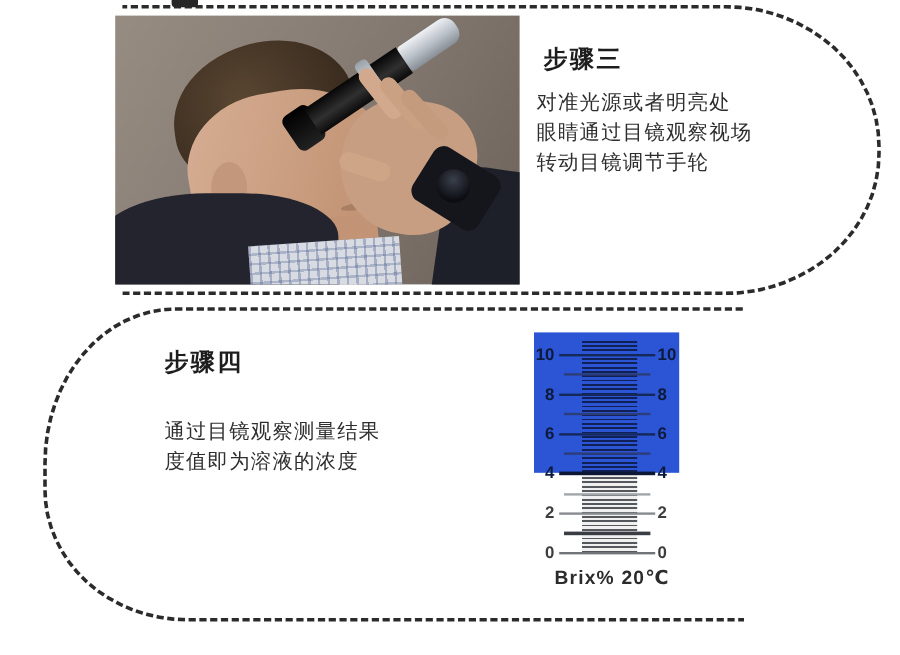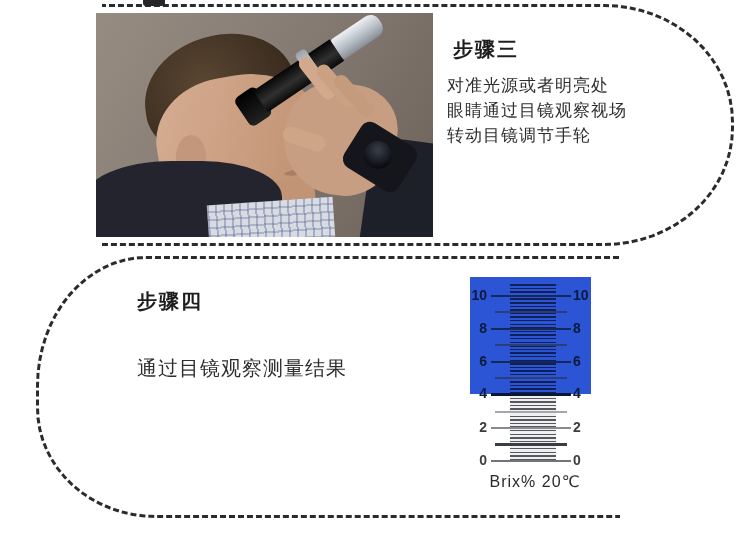--- a/index.html
+++ b/index.html
@@ -18,21 +18,21 @@
   #clip2{left:0;top:248px;width:620px;height:290px;}
   #bubble2{position:absolute;left:36px;top:8px;width:720px;height:256px;
     border:3px dashed #2b2b2b;border-radius:110px 0 0 120px / 130px 0 0 110px;}
 
   
   .step-title{font-size:20px;font-weight:bold;color:#1d1d1d;letter-spacing:2px;}
   .step-body{font-size:17px;line-height:25px;color:#2e2e2e;letter-spacing:1px;}
   #step3-title{left:453px;top:36px;}
   #step3-body{left:447px;top:73px;}
   #step4-title{left:137px;top:288px;}
-  #step4-body{left:137px;top:357px;font-size:20px;line-height:25px;font-family:Liberation Mono, monospace;}
+  #step4-body{left:137px;top:347px;font-size:17px;line-height:25px;}
   #step4-body .note{margin-top:6px;letter-spacing:0;}
 
   
   #photo{left:96px;top:13px;width:337px;height:224px;overflow:hidden;
     background:linear-gradient(120deg,#978c82 0%,#877c73 45%,#6c6259 100%);}
   #photo .abs{position:absolute;}
   #hair{left:48px;top:22px;width:152px;height:118px;border-radius:55% 45% 50% 40%;
     background:radial-gradient(circle at 40% 40%,#5a4632,#3a2c1f 75%);transform:rotate(-8deg);}
   #face{left:62px;top:62px;width:172px;height:146px;border-radius:46% 54% 58% 42%;
     background:linear-gradient(115deg,#d4ab90 10%,#c29374 80%);transform:rotate(-10deg);}
@@ -65,21 +65,21 @@
   #finger1{left:196px;top:58px;width:50px;height:14px;border-radius:8px;background:#d2a98c;transform:rotate(52deg);}
   #finger2{left:214px;top:66px;width:52px;height:14px;border-radius:8px;background:#cba184;transform:rotate(50deg);}
   #finger3{left:232px;top:76px;width:52px;height:14px;border-radius:8px;background:#c59b7e;transform:rotate(48deg);}
   #thumb{left:186px;top:118px;width:44px;height:16px;border-radius:8px;background:#cfa588;transform:rotate(18deg);}
   #watch{left:252px;top:118px;width:64px;height:52px;border-radius:10px;
     background:#15151c;transform:rotate(32deg);}
   #watch-face{left:268px;top:128px;width:28px;height:28px;border-radius:50%;
     background:radial-gradient(circle at 40% 35%,#3a3f4a,#0c0c12 70%);transform:rotate(32deg);}
 
   
-  #scale{left:455px;top:268px;width:160px;height:240px;}
+  #scale{left:430px;top:268px;width:160px;height:240px;}
   #scale .abs{position:absolute;}
   #scale-blue{left:15px;top:9px;width:121px;height:117px;background:#2b55d4;}
   #hatch-top{left:55px;top:16px;width:46px;height:110px;
     background:repeating-linear-gradient(180deg,rgba(8,18,52,.78) 0 1.5px,rgba(0,0,0,0) 1.5px 3.6px);}
   #hatch-bottom{left:55px;top:126px;width:46px;height:67px;
     background:repeating-linear-gradient(180deg,#55585c 0 1.5px,#f0f0f0 1.5px 3.6px);}
   .tick{position:absolute;height:2px;}
   .tick.major{left:36px;width:80px;}
   .tick.minor{left:40px;width:72px;}
   .t10{top:27px;background:#15285a;}
@@ -93,21 +93,21 @@
   .t2{top:159px;background:#888c90;}
   .t1{top:175px;height:3px;background:#3a3e44;}
   .t0{top:192px;background:#71757a;}
   .tick-label{position:absolute;width:24px;font-size:14px;font-weight:bold;line-height:16px;}
   .tick-label.lft{left:8px;text-align:right;}
   .tick-label.rgt{left:118px;text-align:left;}
   .lbl-blue{color:#0e1a3c;}
   .lbl-gray{color:#3d3d3d;}
   .ly10{top:19px;} .ly8{top:52px;} .ly6{top:85px;} .ly4{top:117px;} .ly2{top:151px;} .ly0{top:184px;}
   #brix-label{left:30px;top:204px;width:100px;text-align:center;
-    font-size:16px;font-weight:normal;color:#2b2b2b;letter-spacing:1px;}
+    font-size:16px;font-weight:bold;color:#2b2b2b;letter-spacing:1px;}
 </style>
 </head>
 <body>
 
 <div id="canvas">
 
   <div id="clip1" class="clip">
     <div id="bubble1"></div>
   </div>
   <div id="top-corner-mark" class="abs"></div>
@@ -145,20 +145,21 @@
   <div id="step3-body" class="abs step-body">
     <div>对准光源或者明亮处</div>
     <div>眼睛通过目镜观察视场</div>
     <div>转动目镜调节手轮</div>
   </div>
   <div id="step3-title" class="abs step-title">步骤三</div>
 
   <div id="step4-title" class="abs step-title">步骤四</div>
   <div id="step4-body" class="abs step-body">
     <div>通过目镜观察测量结果</div>
+    <div>度值即为溶液的浓度</div>
   </div>
 
   <div id="scale" class="abs">
     <div id="scale-blue" class="abs"></div>
     <div id="hatch-top" class="abs"></div>
     <div id="hatch-bottom" class="abs"></div>
 
     <div class="tick major t10"></div>
     <div class="tick minor t9"></div>
     <div class="tick major t8"></div>

